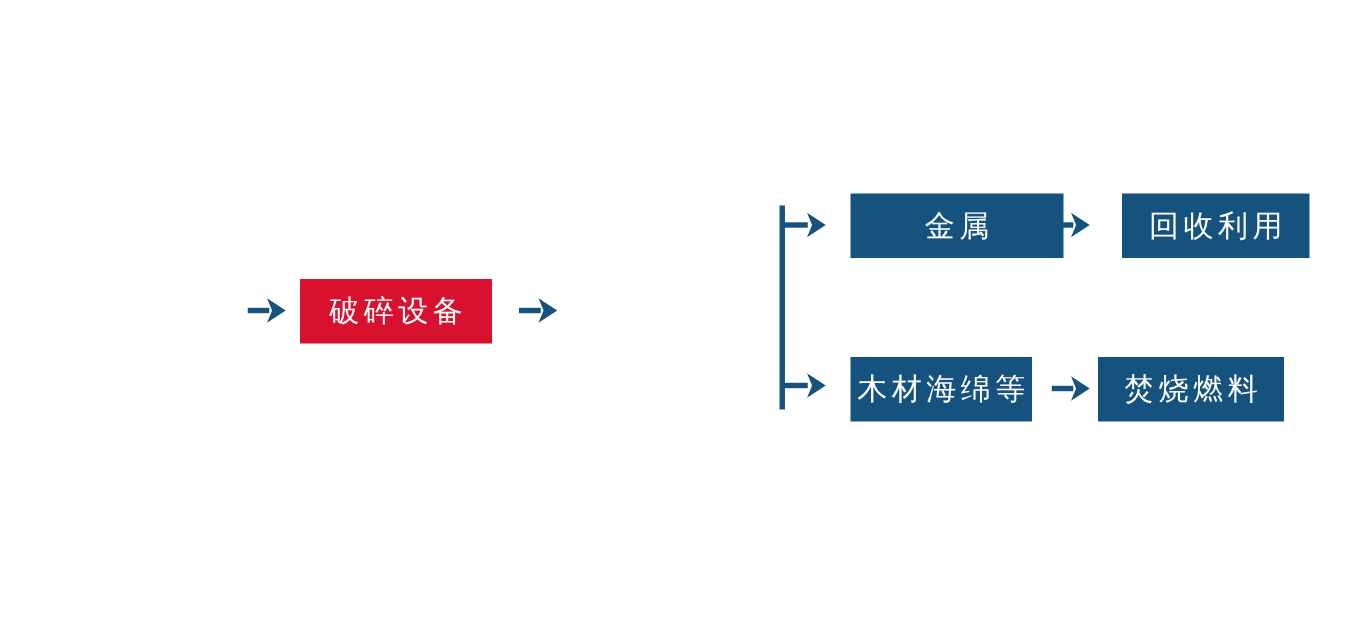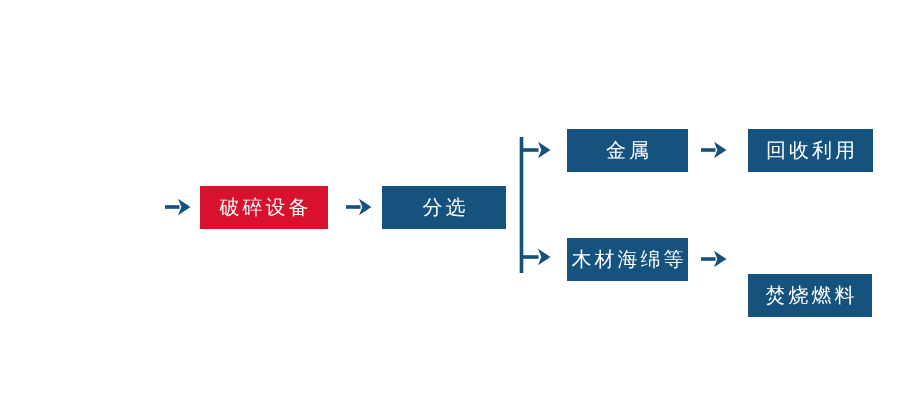--- a/index.html
+++ b/index.html
@@ -57,49 +57,48 @@
 
   <div class="node red" style="left:200px;top:186px;width:128px;text-align:right;">破碎设备</div>
 
   <span class="arrow" style="left:346px;top:198px;">
     <svg width="26" height="18" viewBox="0 0 26 18">
       <rect x="0" y="7.2" width="14.5" height="3.6" fill="#15527E"></rect>
       <polygon points="13,0.8 25.5,9 13,17.2 16.4,9" fill="#15527E"></polygon>
     </svg>
   </span>
 
-  <div class="node blue" style="left:382px;top:186px;width:124px;">分选</div>
 
   <span class="connector" style="left:518px;top:133px;">
     <svg width="34" height="150" viewBox="0 0 34 150">
       <line x1="3.5" y1="4" x2="3.5" y2="140" stroke="#15527E" stroke-width="3.6"></line>
 
       <rect x="3.5" y="15.2" width="17" height="3.6" fill="#15527E"></rect>
       <polygon points="20,8.8 32.5,17 20,25.2 23.4,17" fill="#15527E"></polygon>
 
       <rect x="3.5" y="122.2" width="17" height="3.6" fill="#15527E"></rect>
       <polygon points="20,115.8 32.5,124 20,132.2 23.4,124" fill="#15527E"></polygon>
     </svg>
   </span>
 
-  <div class="node blue" style="left:567px;top:129px;width:121px;">金属</div>
+  <div class="node blue" style="left:567px;top:129px;width:142px;">金属</div>
 
   <span class="arrow" style="left:701px;top:141px;">
     <svg width="26" height="18" viewBox="0 0 26 18">
       <rect x="0" y="7.2" width="14.5" height="3.6" fill="#15527E"></rect>
       <polygon points="13,0.8 25.5,9 13,17.2 16.4,9" fill="#15527E"></polygon>
     </svg>
   </span>
 
   <div class="node blue" style="left:567px;top:238px;width:121px;">木材海绵等</div>
 
   <div class="node blue" style="left:748px;top:129px;width:125px;">回收利用</div>
 
   <span class="arrow" style="left:701px;top:250px;">
     <svg width="26" height="18" viewBox="0 0 26 18">
       <rect x="0" y="7.2" width="14.5" height="3.6" fill="#15527E"></rect>
       <polygon points="13,0.8 25.5,9 13,17.2 16.4,9" fill="#15527E"></polygon>
     </svg>
   </span>
 
-  <div class="node blue" style="left:748px;top:238px;width:124px;margin-top:36px;">焚烧燃料</div>
+  <div class="node blue" style="left:732px;top:238px;width:124px;">焚烧燃料</div>
 
 </div>
 
 </body></html>

